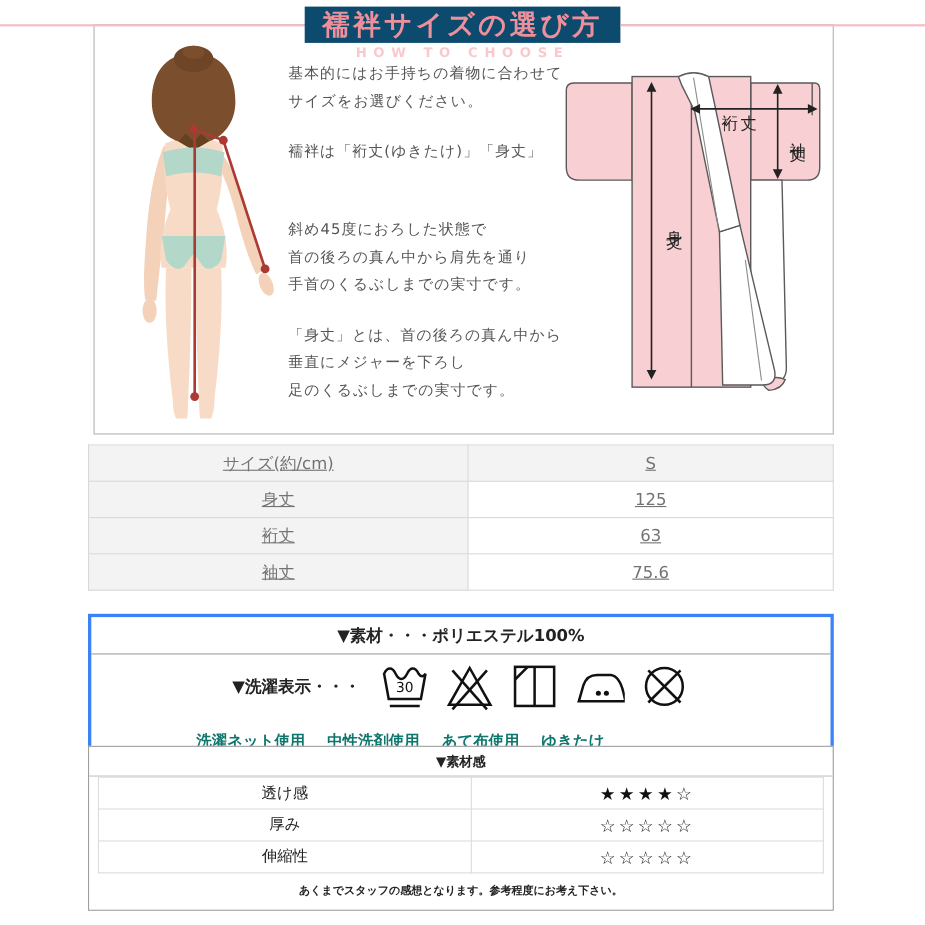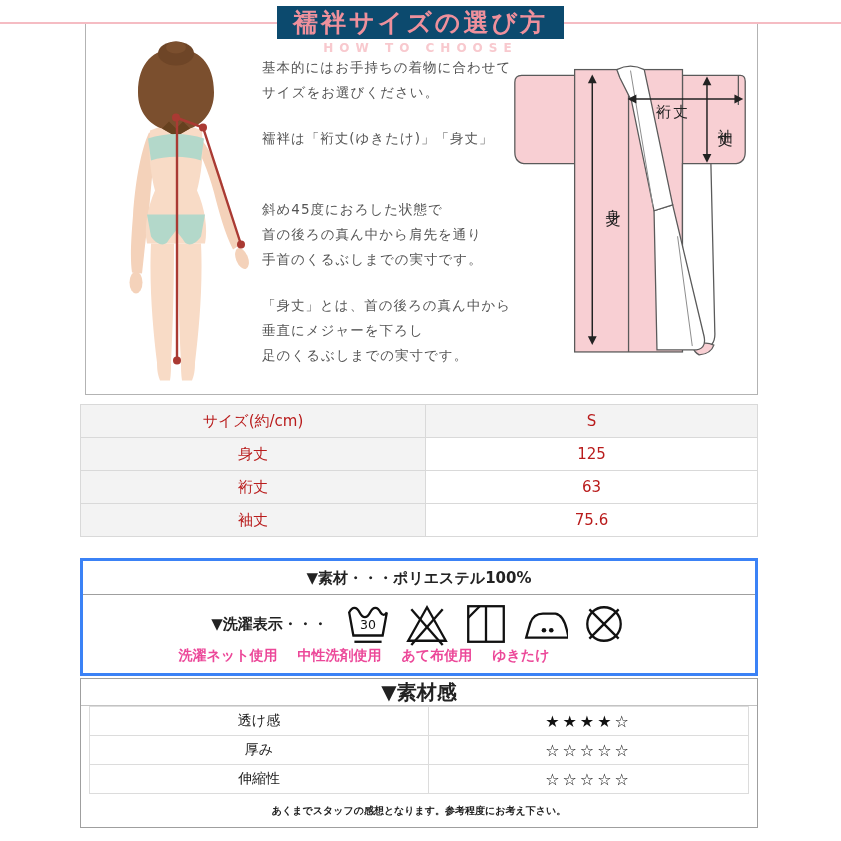--- a/index.html
+++ b/index.html
@@ -18,38 +18,38 @@
   .hero-box { position:absolute; top:22px; left:85px; width:673px; height:373px; border:1px solid #b3b3b3; background:#fff; z-index:1; }
   .figure-wrap { position:absolute; left:8px; top:16px; width:165px; height:348px; }
   .guide-text { position:absolute; left:176px; top:32px; width:264px; font-size:13.5px; line-height:25px; letter-spacing:1px; color:#555; }
   .guide-text p { margin-bottom:21px; }
   .guide-text p:last-child { margin-bottom:0; }
   .kimono-wrap { position:absolute; left:420px; top:34px; width:250px; height:334px; }
   .kimono-label { position:absolute; font-size:15px; color:#222; letter-spacing:2px; white-space:nowrap; }
   .kimono-label.vertical { writing-mode:vertical-rl; text-orientation:upright; letter-spacing:3px; }
 
   
-  .size-table { position:absolute; top:404px; left:80px; width:678px; border-collapse:collapse; font-size:15px; color:#b91c1c; z-index:2; }
+  .size-table { position:absolute; top:404px; left:80px; width:678px; border-collapse:collapse; font-size:15px; color:#737373; z-index:2;text-decoration:underline; }
   .size-table th, .size-table td { border:1px solid #d9d9d9; height:33px; text-align:center; font-weight:normal; }
   .size-table .col-label { width:345px; background:#f3f3f3; }
   .size-table thead th { background:#f3f3f3; }
   .size-table td { background:#fff; }
 
   
   .material-box { position:absolute; top:558px; left:80px; width:678px; border:3px solid #3b82f6; background:#fff; z-index:2; }
   .material-heading { height:34px; line-height:34px; text-align:center; font-size:15px; font-weight:600; color:#222; border-bottom:1px solid #9f9f9f; }
   .care-row { padding:6px 0 8px; }
   .care-main { display:flex; justify-content:center; align-items:center; gap:13px; }
   .care-heading { font-size:15px; font-weight:600; color:#222; margin-right:4px; }
   .care-icon { display:block; }
-  .care-notes { display:flex; justify-content:center; gap:20px; margin-top:0; transform:translateX(-55px); font-size:14px; font-weight:600; color:#ec4899; }
+  .care-notes { display:flex; justify-content:center; gap:20px; margin-top:18px; transform:translateX(-55px); font-size:14px; font-weight:600; color:#0f766e; }
 
   
   .texture-box { position:absolute; top:678px; left:80px; width:678px; border:1px solid #9f9f9f; background:#fff; z-index:2; }
-  .texture-heading { height:27px; line-height:27px; text-align:center; font-size:20px; font-weight:600; color:#222; border-bottom:1px solid #c3c3c3; }
+  .texture-heading { height:27px; line-height:27px; text-align:center; font-size:12px; font-weight:600; color:#222; border-bottom:1px solid #c3c3c3; }
   .texture-table { width:660px; margin:0 8px; border-collapse:collapse; font-size:14px; color:#222; }
   .texture-table th, .texture-table td { border:1px solid #dcdcdc; height:29px; text-align:center; font-weight:normal; }
   .texture-table .t-label { width:339px; }
   .texture-stars { font-size:16px; letter-spacing:3px; color:#111; }
   .texture-note { height:33px; line-height:33px; text-align:center; font-size:10px; font-weight:600; color:#222; }
 </style>
 </head>
 <body>
 
 <div class="page">

